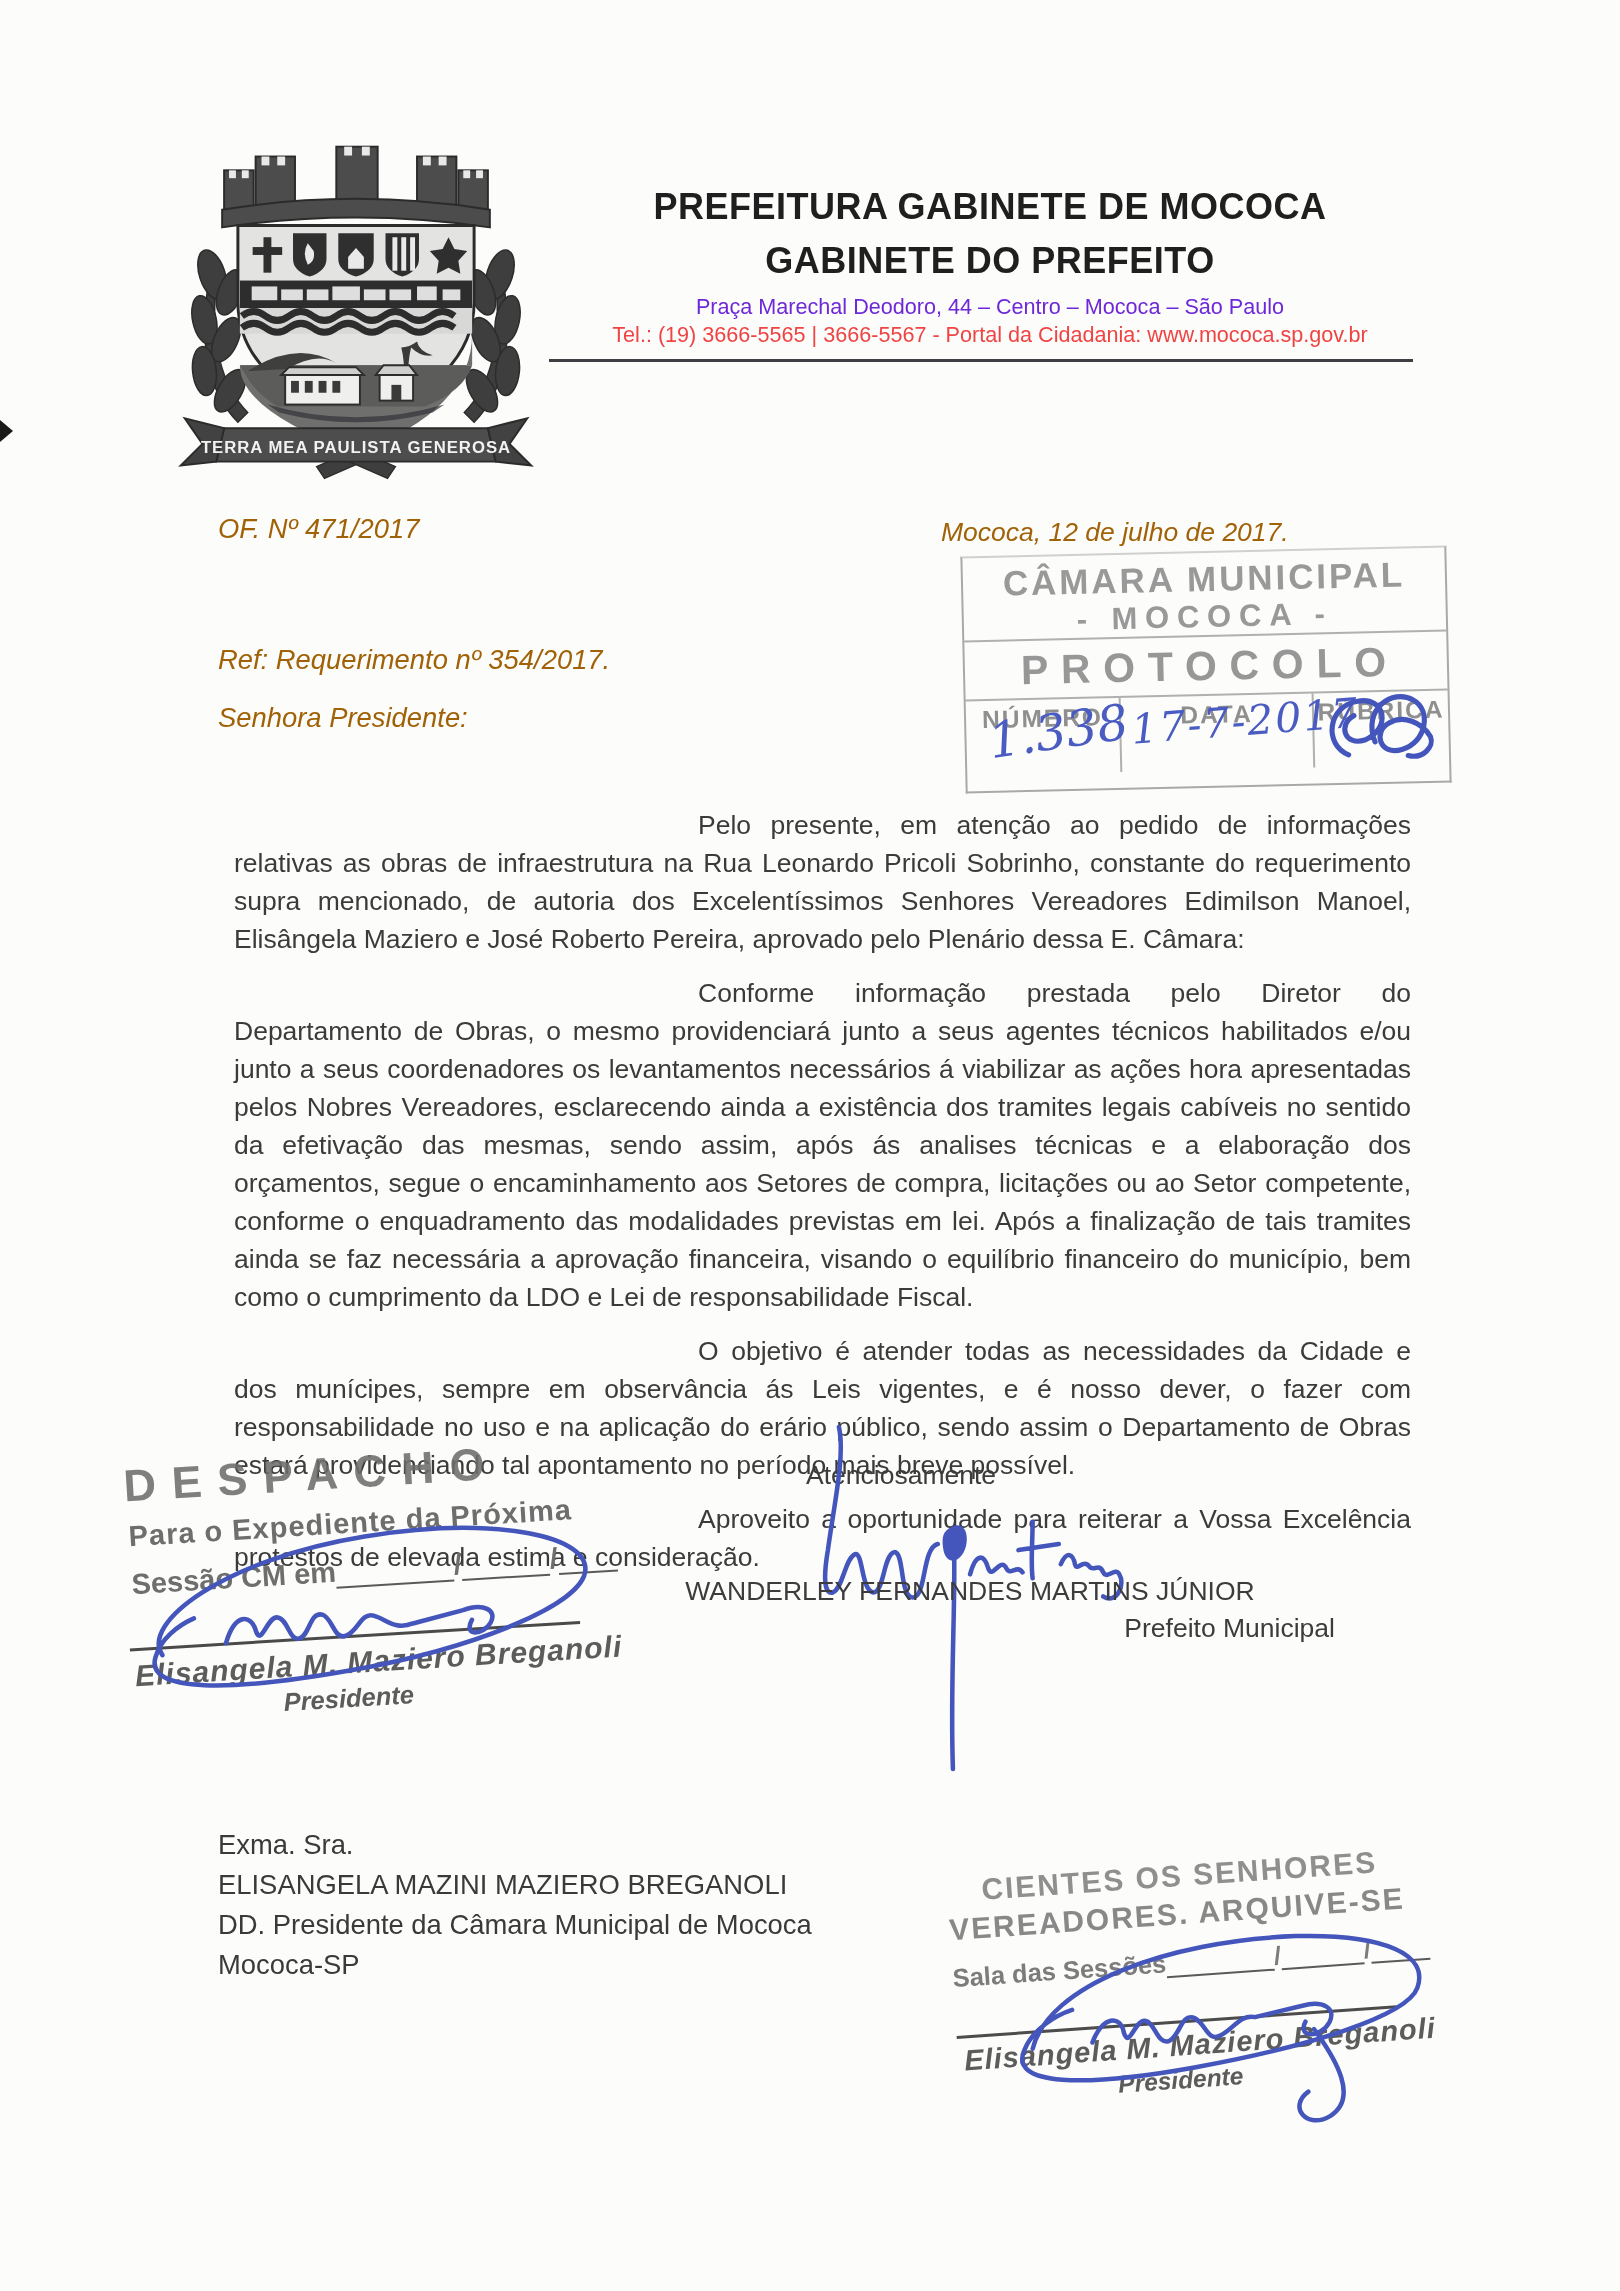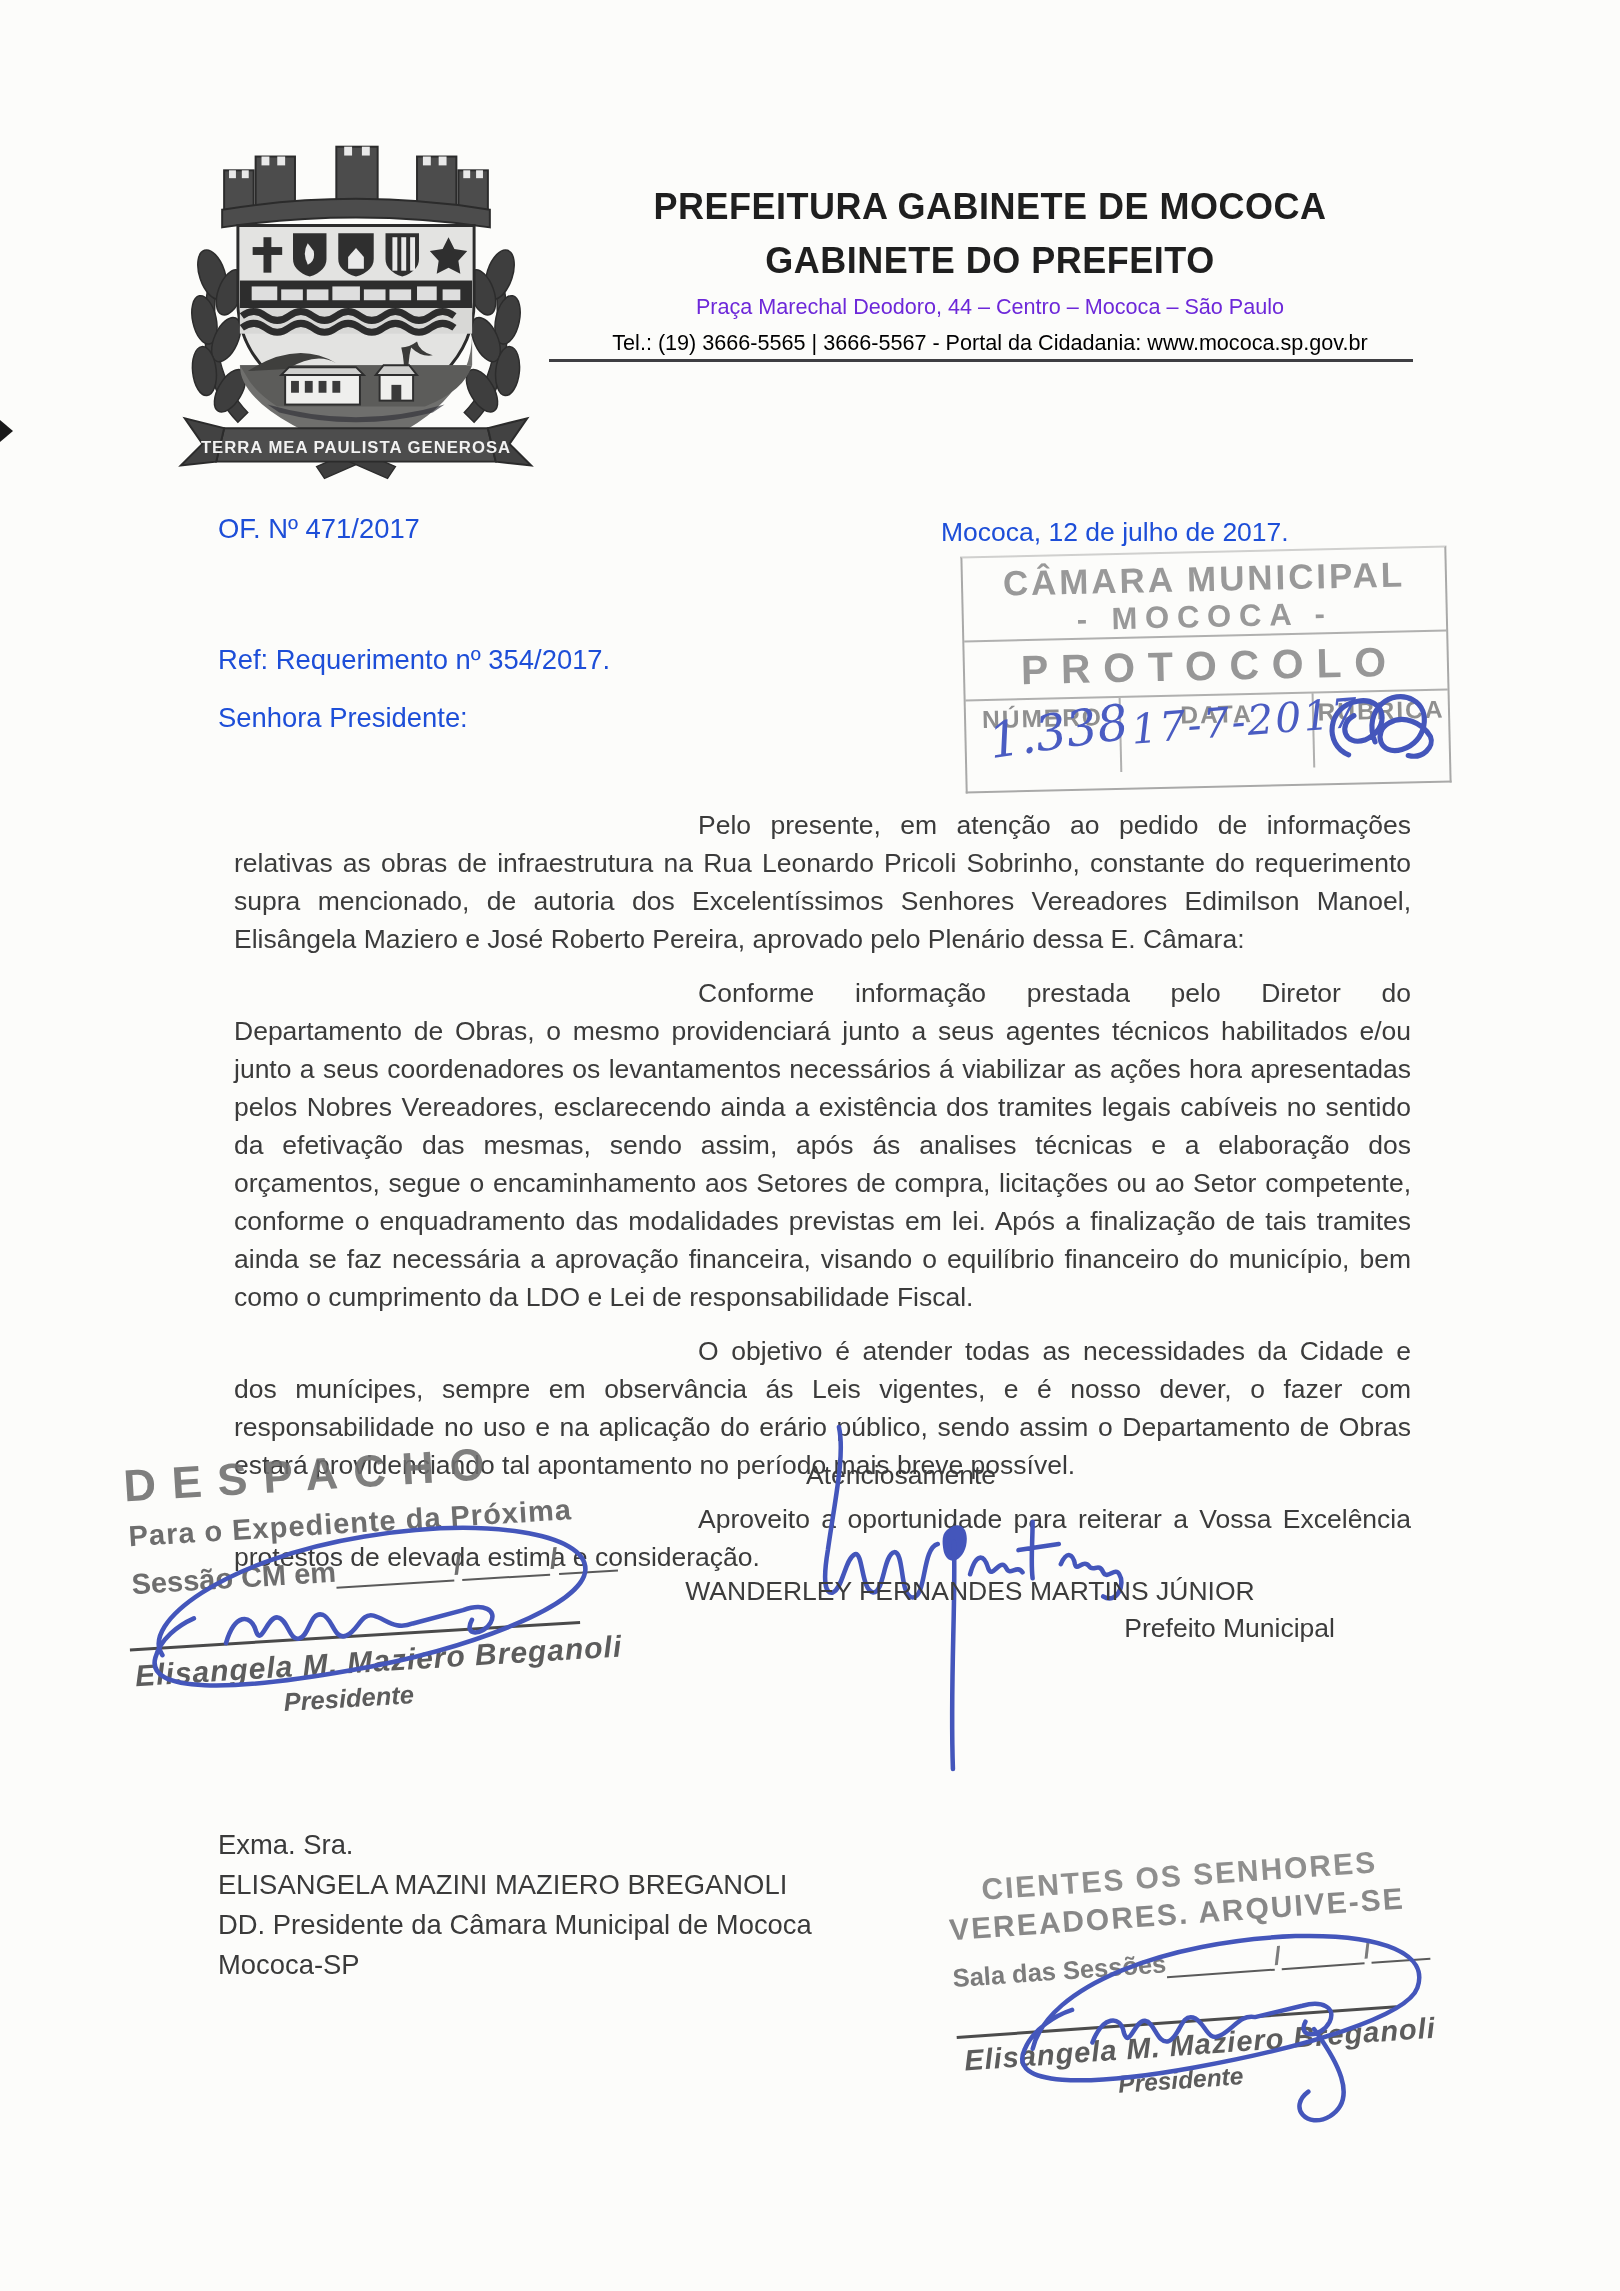--- a/index.html
+++ b/index.html
@@ -8,25 +8,25 @@
     background:#fcfcfa;overflow:hidden;
     font-family:"Liberation Sans",sans-serif;color:#3c3c3c;
   }
   .abs{position:absolute;}
 
   
   .header-text{left:549px;top:186px;width:882px;text-align:center;}
   .org-title{font-size:36px;font-weight:bold;color:#1f1f1f;letter-spacing:0.5px;}
   .dept-title{font-size:36px;font-weight:bold;color:#1f1f1f;margin-top:11.8px;letter-spacing:0.5px;}
   .addr-line{font-size:21.6px;color:#6d28d9;margin-top:12.7px;}
-  .contact-line{font-size:21.6px;color:#000000;margin-top:10px;}
+  .contact-line{font-size:21.6px;color:#ef4444;margin-top:2px;}
   .header-rule{left:549px;top:359px;width:864px;height:2.9px;background:#3f3f43;}
 
   
-  .meta-line{font-size:27.4px;color:#1d4ed8;}
+  .meta-line{font-size:27.4px;color:#a16207;font-style:italic;}
 
   
   .protocol-stamp{
     left:963px;top:551px;width:482px;height:233px;
     transform:rotate(-1.3deg);
     border:2.9px solid rgba(125,125,125,.65);
     border-top-color:rgba(125,125,125,.35);
     color:#8f8f8f;text-align:center;font-weight:bold;
   }
   .ps-org1{font-size:35px;letter-spacing:2.9px;margin-top:5.9px;opacity:.9;}

